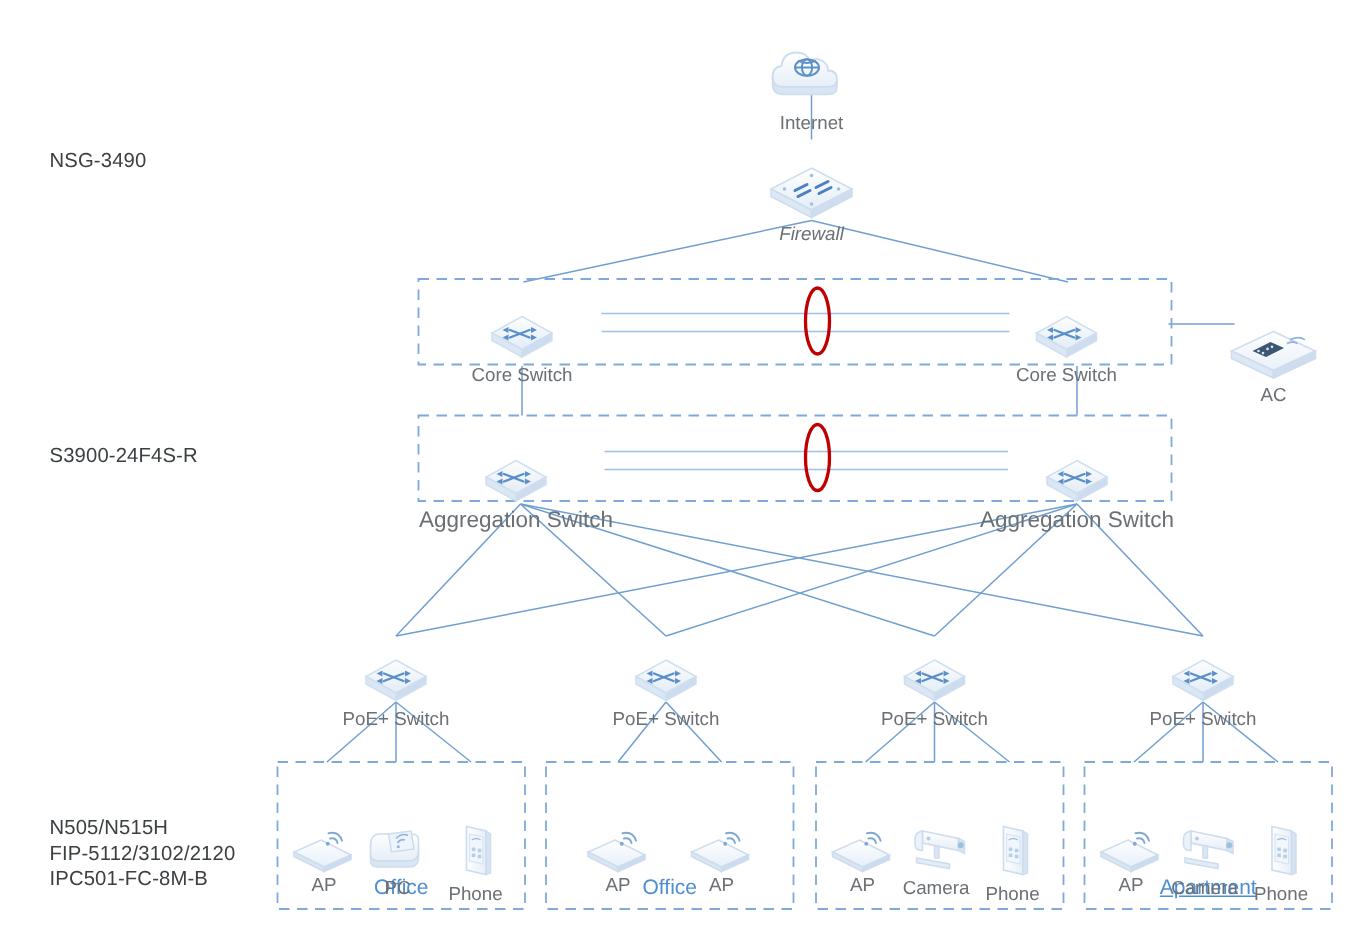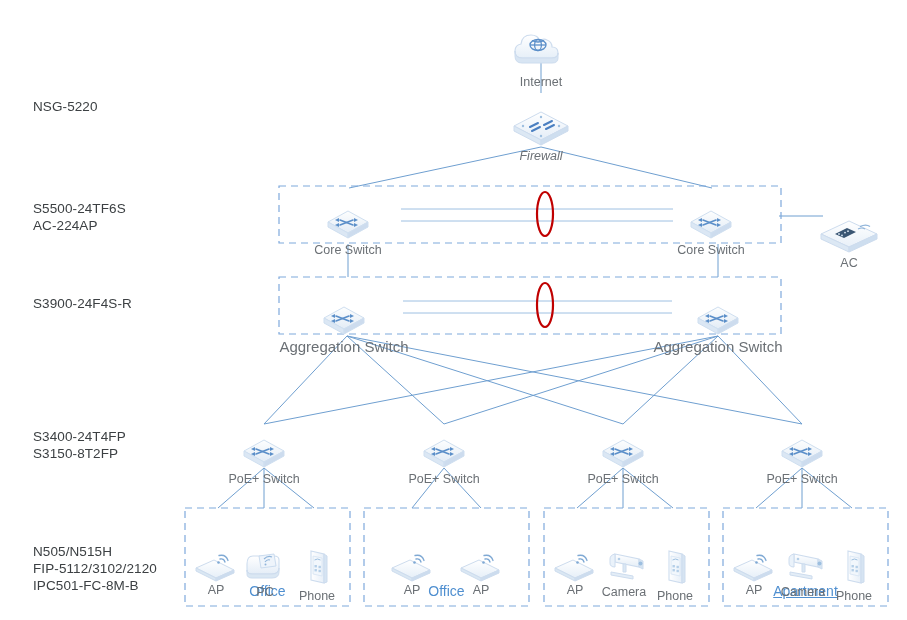--- a/index.html
+++ b/index.html
@@ -92,26 +92,22 @@
         <rect x="544" y="508" width="165" height="98"></rect>
         <rect x="723" y="508" width="165" height="98"></rect>
       </g>
 
     <g id="stack-rings" fill="none" stroke="#c00000" stroke-width="2.2">
         <ellipse cx="545" cy="214" rx="8" ry="22"></ellipse>
         <ellipse cx="545" cy="305" rx="8" ry="22"></ellipse>
       </g>
   </svg>
 
-  <div class="tier-label" style="left:33px;top:98px;">NSG-5220</div>
-  <div class="tier-label" style="left:33px;top:200px;">S5500-24TF6S
-AC-224AP</div>
+  <div class="tier-label" style="left:33px;top:98px;">NSG-3490</div>
   <div class="tier-label" style="left:33px;top:295px;">S3900-24F4S-R</div>
-  <div class="tier-label" style="left:33px;top:428px;">S3400-24T4FP
-S3150-8T2FP</div>
   <div class="tier-label" style="left:33px;top:543px;">N505/N515H
 FIP-5112/3102/2120
 IPC501-FC-8M-B</div>
 
   <div id="nodes">
       <div class="node" style="left: 471px; top: 28px; width: 140px;">
 <svg class="icon" width="66" height="46" viewBox="0 0 66 46">
   <defs>
             <linearGradient id="cg" x1="0" y1="0" x2="0" y2="1">
     <stop offset="0" stop-color="#ffffff"></stop>

